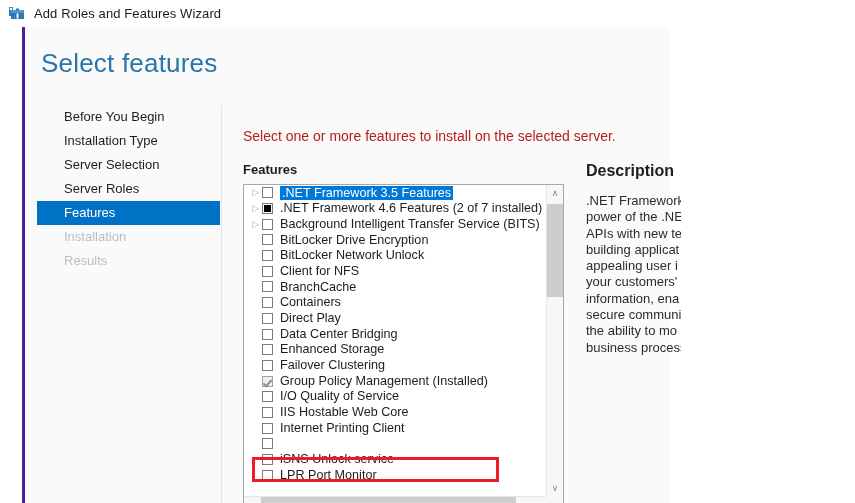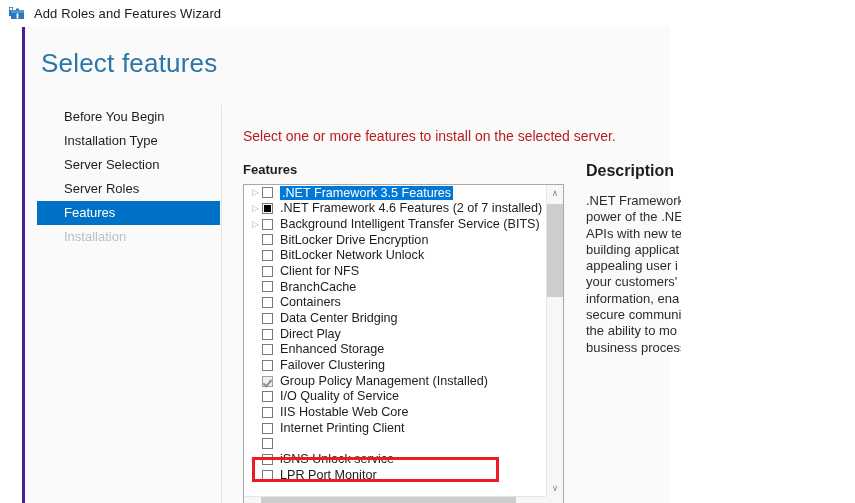--- a/index.html
+++ b/index.html
@@ -300,20 +300,21 @@
 
   <div id="page-heading">Select features</div>
 
   <div id="wizard-nav">
     <div class="nav-item">Before You Begin</div>
     <div class="nav-item">Installation Type</div>
     <div class="nav-item">Server Selection</div>
     <div class="nav-item">Server Roles</div>
     <div class="nav-item selected">Features</div>
     <div class="nav-item disabled">Installation</div>
+    <div class="nav-item disabled">Results</div>
   </div>
 
   <div id="nav-divider"></div>
 
   <div id="content-area">
 
     <div id="intro-text">Select one or more features to install on the selected server.</div>
     <div id="features-label">Features</div>
 
     <div id="features-box">
@@ -356,26 +357,26 @@
             <span class="feature-label">BranchCache</span>
           </div>
           <div class="feature-row">
             <span class="expander blank"></span>
             <span class="chk"></span>
             <span class="feature-label">Containers</span>
           </div>
           <div class="feature-row">
             <span class="expander blank"></span>
             <span class="chk"></span>
+            <span class="feature-label">Direct Play</span>
+          </div>
+          <div class="feature-row">
+            <span class="expander blank"></span>
+            <span class="chk"></span>
             <span class="feature-label">Data Center Bridging</span>
-          </div>
-          <div class="feature-row">
-            <span class="expander blank"></span>
-            <span class="chk"></span>
-            <span class="feature-label">Direct Play</span>
           </div>
           <div class="feature-row">
             <span class="expander blank"></span>
             <span class="chk"></span>
             <span class="feature-label">Enhanced Storage</span>
           </div>
           <div class="feature-row">
             <span class="expander blank"></span>
             <span class="chk"></span>
             <span class="feature-label">Failover Clustering</span>

